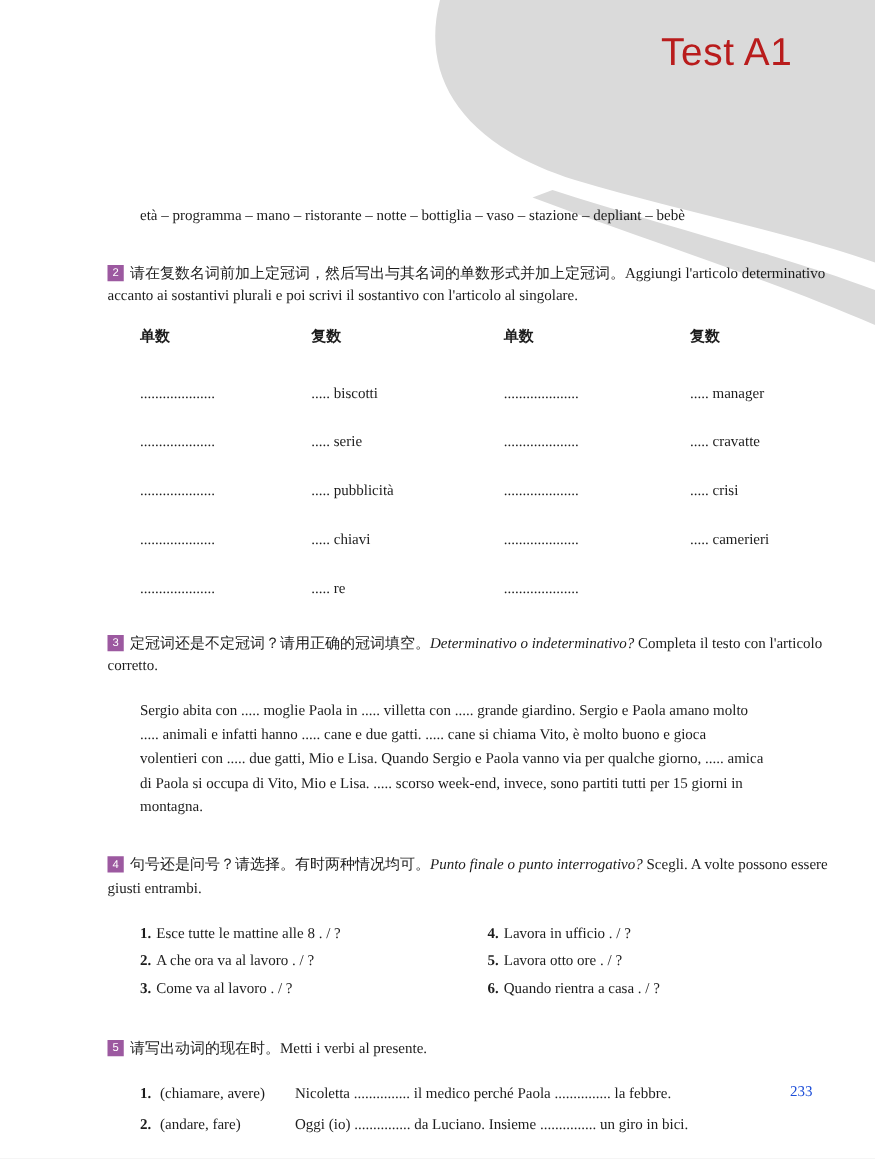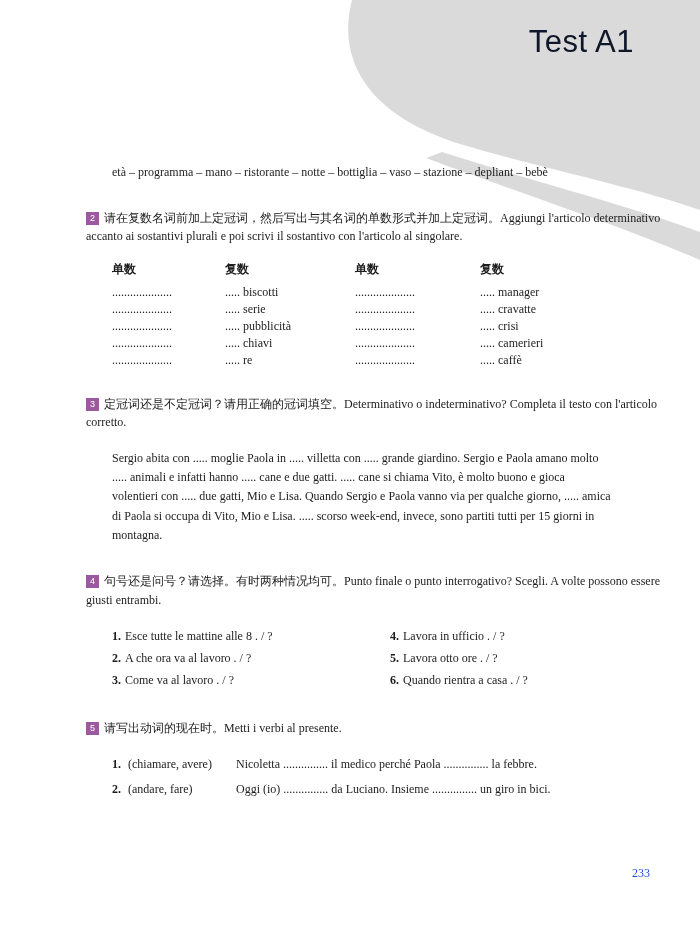--- a/index.html
+++ b/index.html
@@ -7,36 +7,36 @@
     position:relative; width:700px; height:927px; margin:0 auto;
     background:#ffffff; overflow:hidden;
     font-family:"Liberation Serif","DejaVu Serif",serif;
     color:#1c1c1c; font-size:12px;
   }
   .swoosh { position:absolute; top:0; left:0; pointer-events:none; }
   .title {
     position:absolute; top:24px; right:66px;
     font-family:"Liberation Sans","DejaVu Sans",sans-serif;
     font-size:31px; font-weight:400; letter-spacing:0.5px;
-    color:#0f172a;
+    color:#b91c1c;
   }
   .content { position:absolute; left:86px; top:146px; width:578px; line-height:1.55; }
   .exercise { margin-bottom:27px; }
   .instr { margin:0; }
   .badge {
     display:inline-block; width:13px; height:13px; margin-right:5px;
     background:#9c59a0; color:#ffffff; vertical-align:1px;
     font-family:"Liberation Sans","DejaVu Sans",sans-serif;
     font-size:9px; line-height:13px; text-align:center;
   }
-  .it { }
+  .it { font-style:italic; }
   .wordlist { margin:17px 0 14px 26px; }
   .tbl {
     display:grid; grid-template-columns:113px 130px 125px auto;
-    margin:16px 0 0 26px; row-gap:2px; line-height:15px;
+    margin:16px 0 0 26px; row-gap:2px; line-height:15px;gap:24px;
   }
   .tbl-h { font-weight:bold; padding-bottom:6px; }
   .cell { white-space:nowrap; }
   .passage { margin:17px 0 0 26px; width:500px; line-height:1.6; }
   .two-col { display:grid; grid-template-columns:278px auto; margin:16px 0 0 26px; }
   .qitem { line-height:1.85; }
   .qnum { font-weight:bold; margin-right:4px; }
   .vrow { display:flex; margin-left:26px; line-height:2.05; }
   .vnum { font-weight:bold; flex:0 0 16px; }
   .vverbs { flex:0 0 108px; }
@@ -90,21 +90,20 @@
         <span class="cell">..... crisi</span>
 
         <span class="cell">....................</span>
         <span class="cell">..... chiavi</span>
         <span class="cell">....................</span>
         <span class="cell">..... camerieri</span>
 
         <span class="cell">....................</span>
         <span class="cell">..... re</span>
         <span class="cell">....................</span>
-        <span class="cell">..... caffè</span>
       </div>
     </section>
 
     <section class="exercise">
       <p class="instr"><span class="badge">3</span><span>定冠词还是不定冠词？请用正确的冠词填空。</span><span class="it">Determinativo o indeterminativo?</span><span> Completa il testo con l'articolo corretto.</span></p>
       <p class="passage">Sergio abita con ..... moglie Paola in ..... villetta con ..... grande giardino. Sergio e Paola amano molto ..... animali e infatti hanno ..... cane e due gatti. ..... cane si chiama Vito, è molto buono e gioca volentieri con ..... due gatti, Mio e Lisa. Quando Sergio e Paola vanno via per qualche giorno, ..... amica di Paola si occupa di Vito, Mio e Lisa. ..... scorso week-end, invece, sono partiti tutti per 15 giorni in montagna.</p>
     </section>
 
     <section class="exercise">
       <p class="instr"><span class="badge">4</span><span>句号还是问号？请选择。有时两种情况均可。</span><span class="it">Punto finale o punto interrogativo?</span><span> Scegli. A volte possono essere giusti entrambi.</span></p>

